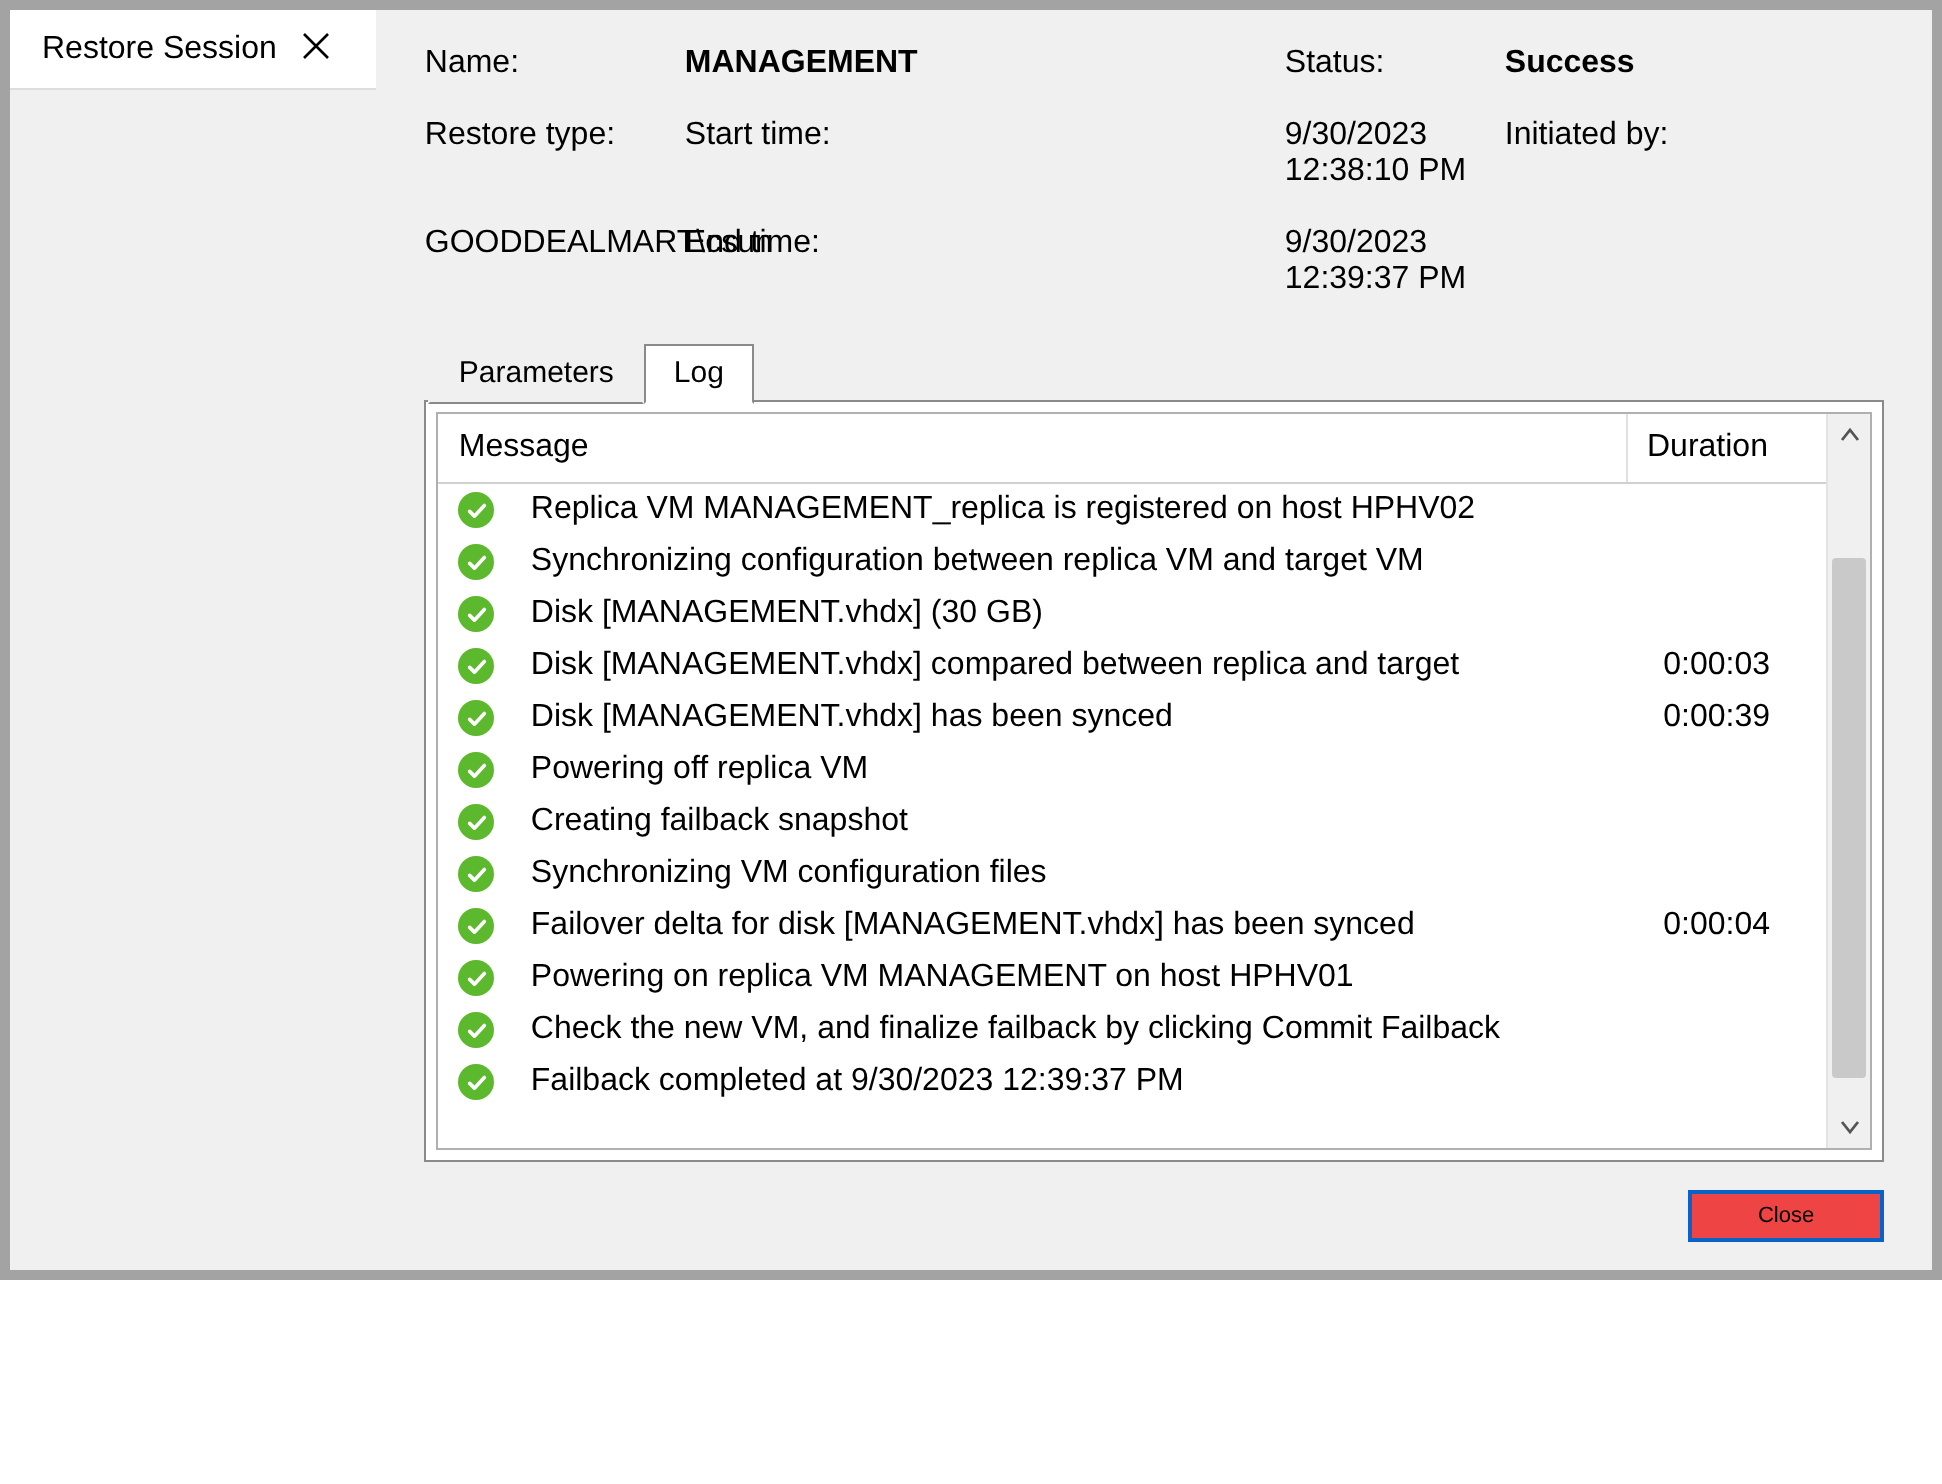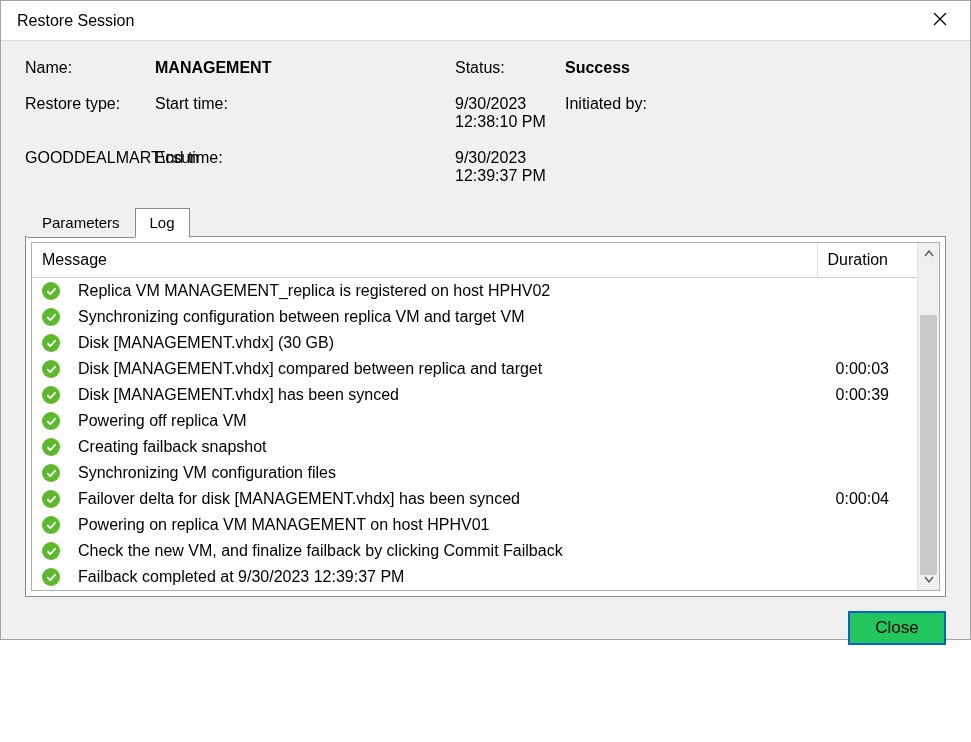--- a/index.html
+++ b/index.html
@@ -9,24 +9,24 @@
     font-size: 15px;
     background: #fff;
     width: 971px;
     height: 742px;
     overflow: hidden;
     color: #000;
   }
   .window {
     width: 971px;
     height: 640px;
-    border: 1px solid #a3a3a3;
+    border: 5px solid #a3a3a3;
     background: #f0f0f0;
     display: flex;
-    flex-direction: column;
+    flex-direction: row;
   }
   .titlebar {
     height: 40px;
     background: #fff;
     display: flex;
     align-items: center;
     padding: 0 10px 0 16px;
     border-bottom: 1px solid #ddd;
   }
   .titlebar .title {
@@ -170,23 +170,23 @@
     border-radius: 2px;
   }
   .footer {
     display: flex;
     justify-content: flex-end;
     padding-top: 14px;
   }
   .btn-close {
     min-width: 98px;
     padding: 5px 20px;
-    background: #22c55e;
+    background: #ef4444;
     border: 2px solid #0a62c9;
-    font-size: 17px;
+    font-size: 11px;
     cursor: pointer;
   }
 </style>
 </head>
 <body>
 
 <div class="window">
 
   <div class="titlebar">
     <div class="title">Restore Session</div>

